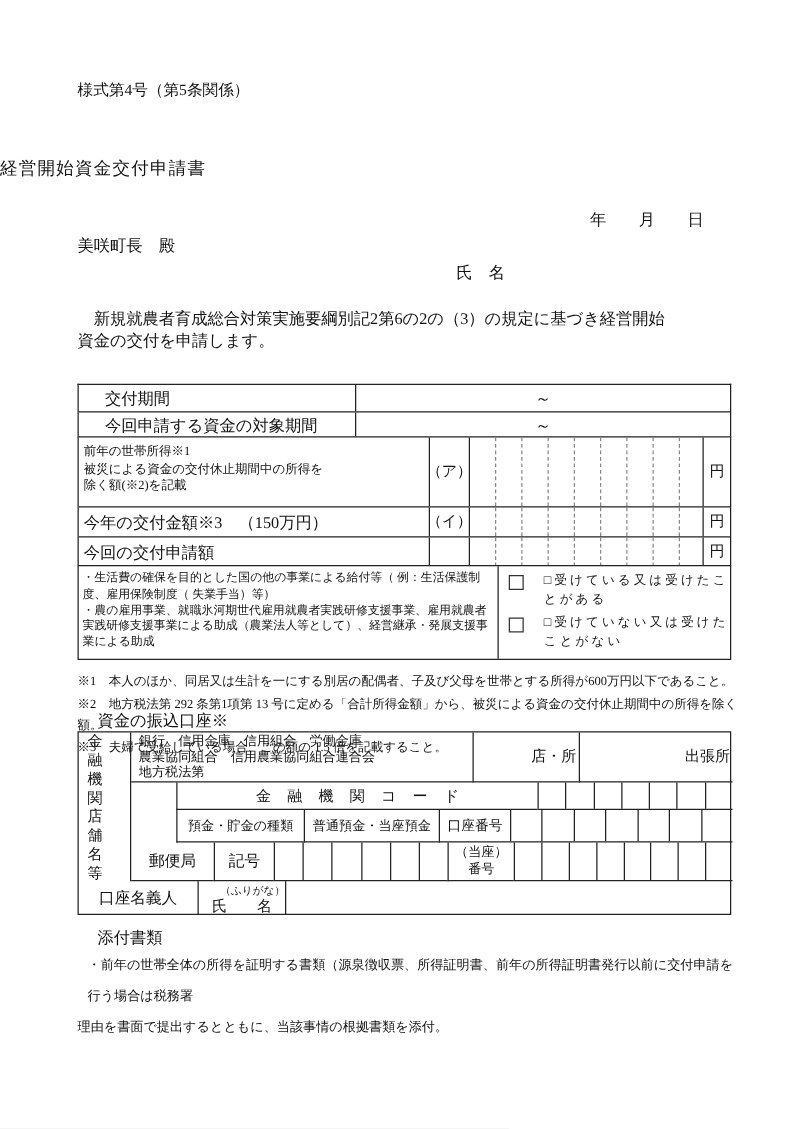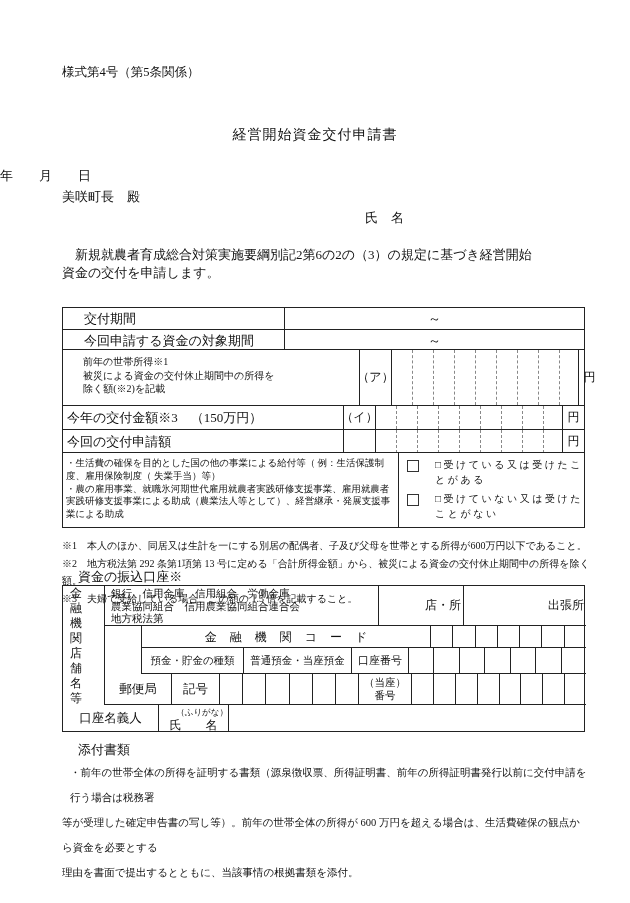--- a/index.html
+++ b/index.html
@@ -10,43 +10,43 @@
     background:#ffffff;
     font-family:"Liberation Serif","DejaVu Serif",serif;
     color:#111;
     overflow:hidden;
     margin:0 auto;
   }
   .abs { position:absolute; }
 
   
   #form-number { left:62px; top:64px; font-size:12.5px; }
-  #doc-title   { left:0; width:630px; top:126px; text-align:center; font-size:14px; letter-spacing:1px; }
-  #date-line   { left:0; right:45px; top:167px; padding-right:22px; font-size:13px; }
+  #doc-title   { left:0; width:630px; top:126px; font-size:14px; letter-spacing:1px; }
+  #date-line   { left:0; right:45px; top:167px; text-align:right; padding-right:22px; font-size:13px; }
   #addressee   { left:62px; top:188px; font-size:13px; }
   #name-line   { left:365px; top:209px; font-size:13px; }
   #intro       { left:62px; top:246px; width:523px; font-size:13px; line-height:17.5px; }
 
   
   .tblwrap { left:62px; top:308px; width:523px; }
   .tbl { position:relative; width:523px; border:1px solid #222; margin-top:-1px; background:#fff; }
   .cell { position:absolute; }
 
   
   #period-table { height:43px; }
   .period-row { display:flex; height:21px; }
   .period-row + .period-row { border-top:1px solid #222; }
   .period-label { width:206px; border-right:1px solid #222; font-size:13px; padding:2px 5px 0;margin-left:16px; }
   .period-value { flex:1; text-align:center; font-size:13px; padding-top:2px; }
 
   
   #amount-table { height:104px; }
   .amt-row { position:relative; width:100%; }
   .amt-row + .amt-row { border-top:1px solid #222; }
-  .amt-r1 { height:55px;margin-left:16px; }
+  .amt-r1 { height:55px; }
   .amt-r2 { height:24px; }
   .amt-r3 { height:24px; }
   .amt-label { position:absolute; left:0; top:0; bottom:0; width:281px; border-right:1px solid #222; padding:3px 4px 0; }
   .amt-label.big { font-size:13px; padding-top:3px; }
   .amt-label.small { font-size:10px; line-height:13.5px; padding-top:5px; }
   .amt-code { position:absolute; left:281px; top:0; bottom:0; width:32px; border-right:1px solid #222;
               font-size:12px; display:flex; align-items:center; justify-content:center; }
   .amt-cells { position:absolute; left:313px; top:0; bottom:0; width:188px; display:flex; }
   .amt-cells > div { flex:1; border-left:1px dashed #888; }
   .amt-cells > div:first-child { border-left:none; }
@@ -291,17 +291,16 @@
     <div class="cell" id="furigana-cell">
       <div class="f1">（ふりがな）</div>
       <div class="f2">氏　名</div>
     </div>
     <div class="cell" id="holder-blank"></div>
   </div>
 
   <div class="abs" id="attach-heading">添付書類</div>
   <div class="abs" id="attach-body">
     <div>・前年の世帯全体の所得を証明する書類（源泉徴収票、所得証明書、前年の所得証明書発行以前に交付申請を行う場合は税務署</div>
-    <div>等が受理した確定申告書の写し等）。前年の世帯全体の所得が 600 万円を超える場合は、生活費確保の観点から資金を必要とする</div>
     <div>理由を書面で提出するとともに、当該事情の根拠書類を添付。</div>
   </div>
 
 </div>
 
 </body></html>

